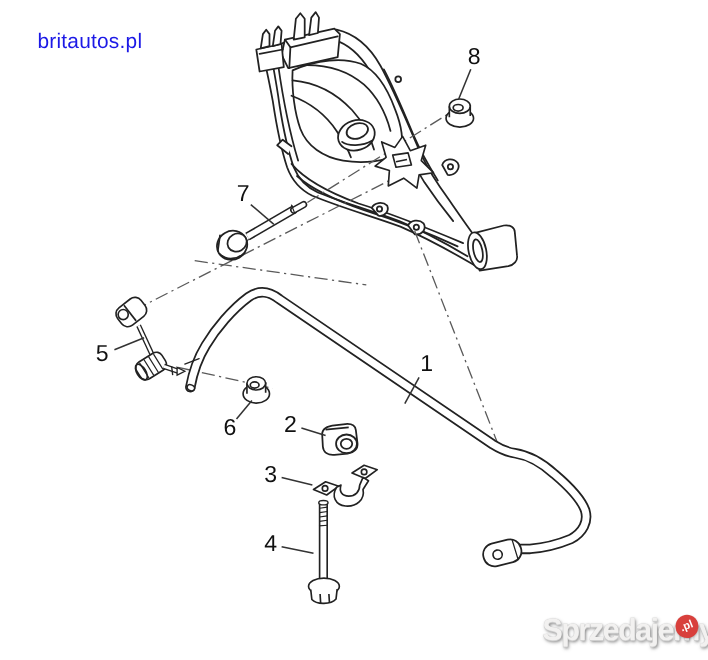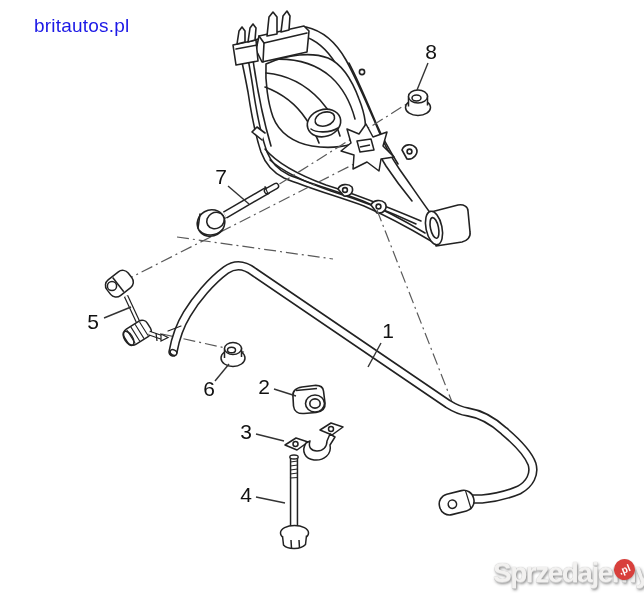--- a/index.html
+++ b/index.html
@@ -14,21 +14,21 @@
     position:relative;width:644px;height:600px;background:var(--background);
     overflow:hidden;
   }
   #art{position:absolute;left:0;top:0;}
   .plabel{
     position:absolute;transform:translate(-50%,-50%);
     font:400 21px "Liberation Sans",sans-serif;color:#111;
     user-select:none;white-space:nowrap;
   }
   .seller-mark{
-    position:absolute;left:34px;top:15px;
+    position:absolute;left:34px;top:28px;
     font:400 19px "Liberation Sans",sans-serif;
     color:var(--seller-site-text);letter-spacing:0.2px;
   }
   .marketplace-mark{
     position:absolute;left:493px;top:557px;
     font:700 28px "Liberation Sans",sans-serif;
     letter-spacing:-1.5px;color:#f2f1f0;
     text-shadow:0 1px 0 #cfcfcf, 1px 2px 3px rgba(110,110,110,0.85), 0 0 1px #c4c4c4;
     white-space:nowrap;
   }

